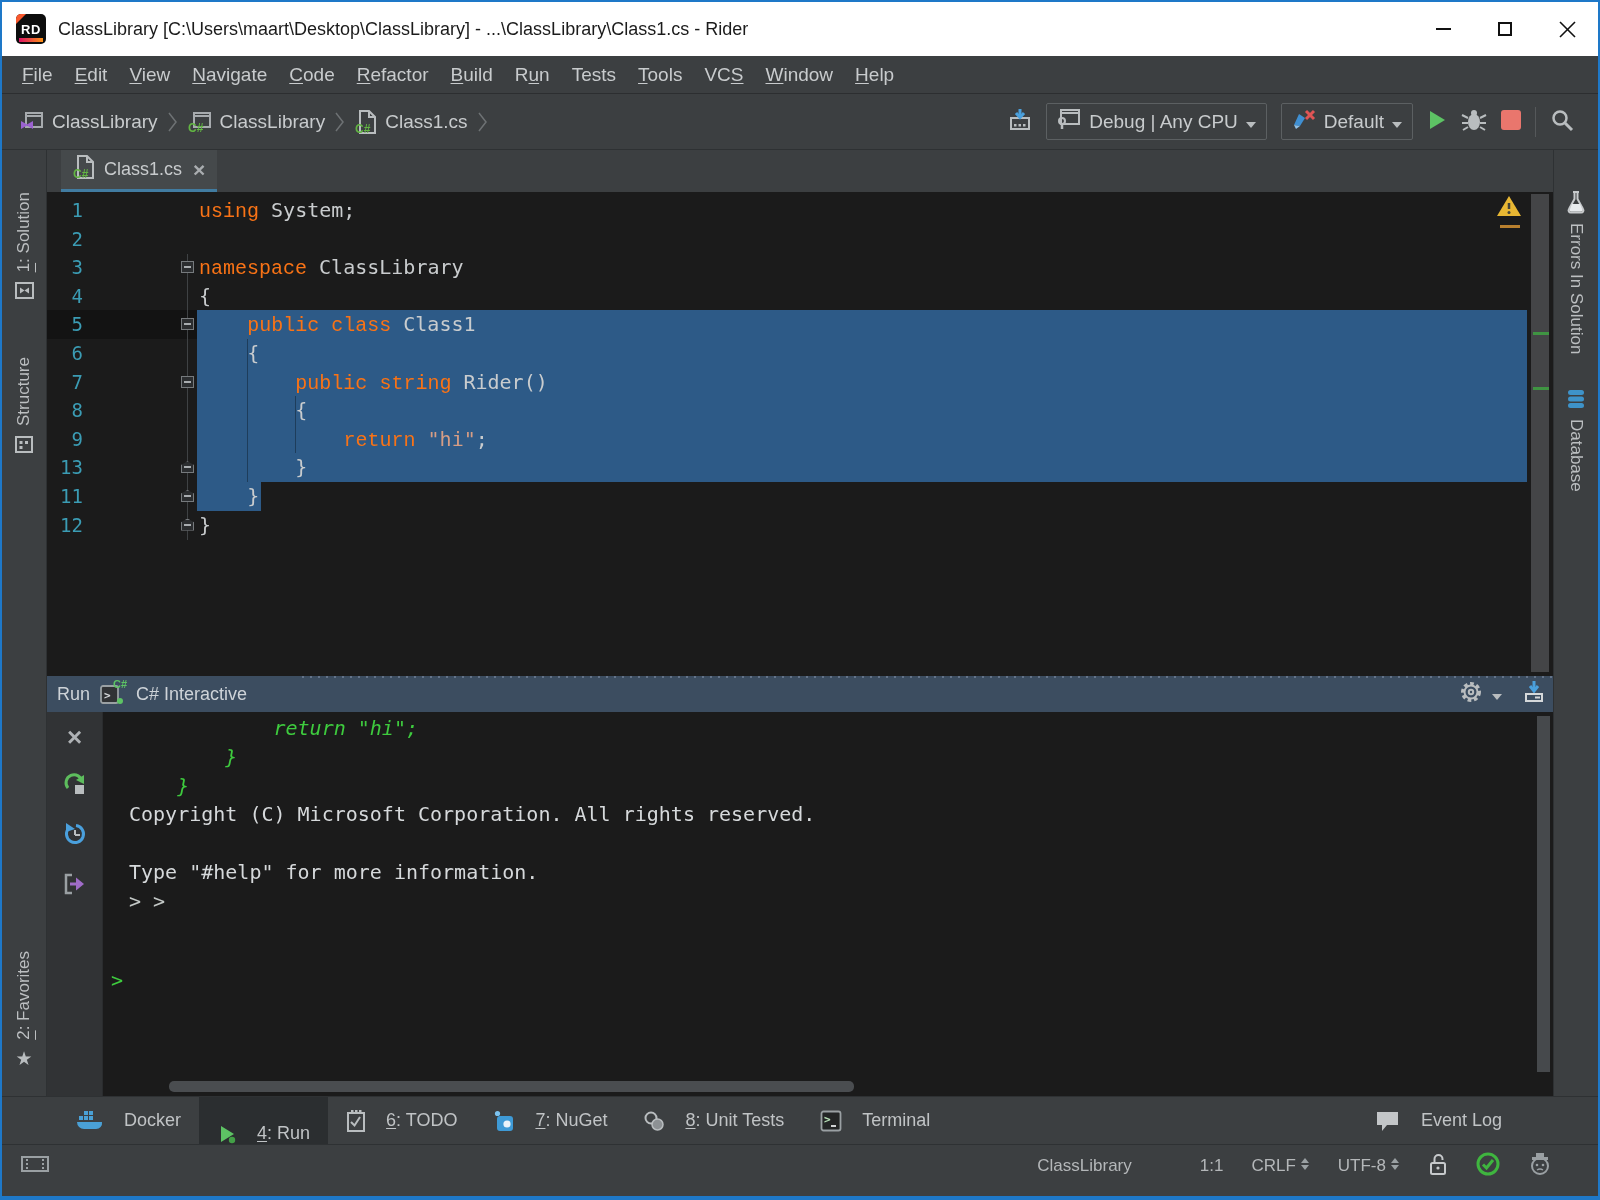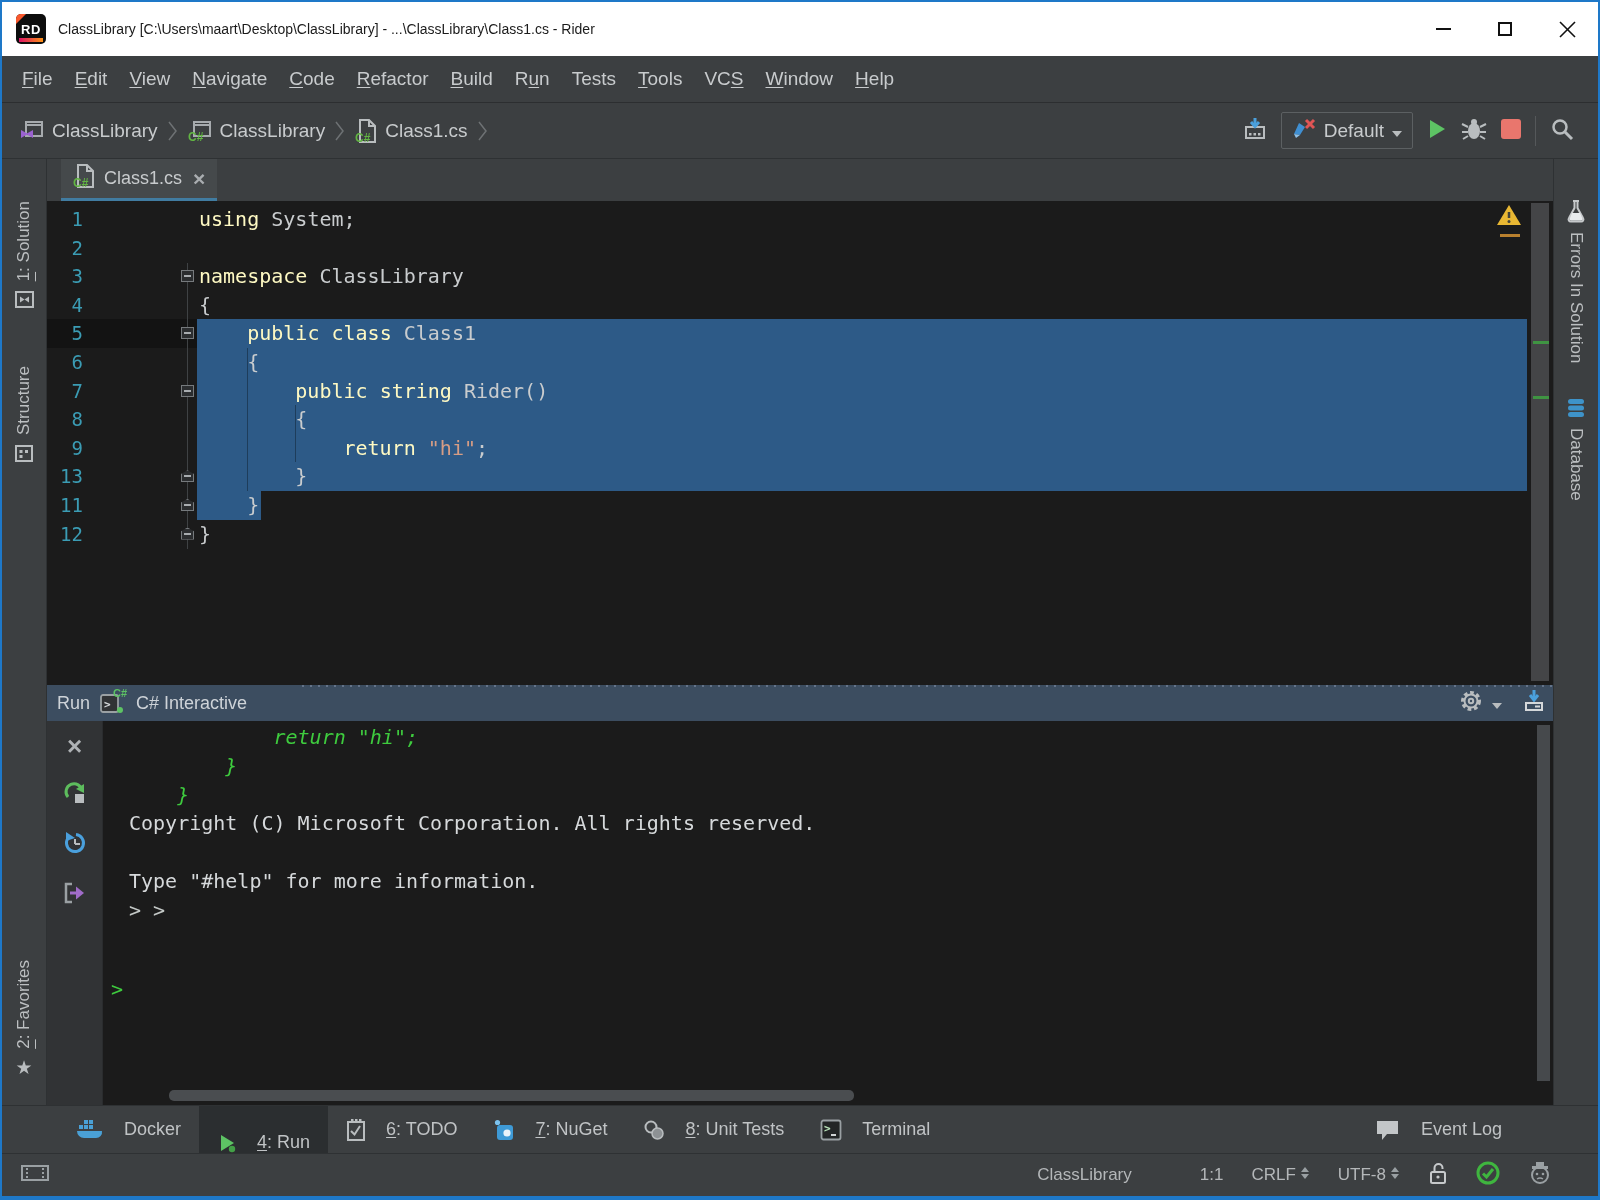--- a/index.html
+++ b/index.html
@@ -7,27 +7,27 @@
   #win{position:relative;width:1600px;height:1200px;background:#3c3f41;
        border:2px solid #1e78c8;border-bottom-width:4px;
        font-family:"Liberation Sans",sans-serif;overflow:hidden;}
   
   #titlebar{height:54px;background:#ffffff;display:flex;align-items:center;padding-left:14px;}
   #rdlogo{width:30px;height:30px;background:#0d0d0d;border-radius:5px;position:relative;
           display:flex;align-items:center;justify-content:center;margin-right:12px;flex:none;}
   #rdlogo span{color:#fff;font-weight:bold;font-size:13px;letter-spacing:.5px;position:relative;z-index:2;}
   #rdlogo::before{content:"";position:absolute;top:0;left:0;border-top:10px solid #f9582d;border-right:10px solid transparent;border-top-left-radius:5px;}
   #rdlogo::after{content:"";position:absolute;left:3px;right:3px;bottom:2px;height:4px;background:linear-gradient(90deg,#dd1265,#fd9215);}
-  #title{font-size:14px;color:#1b1b1b;white-space:nowrap;}
+  #title{font-size:18px;color:#1b1b1b;white-space:nowrap;}
   #wincontrols{margin-left:auto;display:flex;height:100%;}
   .wc{width:62px;display:flex;align-items:center;justify-content:center;}
   .glyph-min{width:15px;height:2px;background:#111;}
   .glyph-max{width:14px;height:14px;border:2px solid #111;}
   
-  #menubar{height:47px;display:flex;align-items:center;padding-left:10px;gap:2px;
+  #menubar{height:38px;display:flex;align-items:center;padding-left:10px;gap:2px;
            background:#3c3f41;border-bottom:1px solid #2c2e30;}
   .menu-item{padding:4px 10px;color:#c8cbcd;font-size:19px;white-space:nowrap;}
   u{text-underline-offset:2px;}
   
   #toolbar{height:56px;background:#3c3f41;border-bottom:1px solid #2e3133;display:flex;align-items:center;padding:0 14px;}
   #breadcrumbs{display:flex;align-items:center;gap:4px;color:#c8cbcd;font-size:19px;}
   .crumb{display:flex;align-items:center;gap:8px;padding:2px 4px;}
   .bicon,.ticon,.sicon{display:flex;align-items:center;}
   .chev{display:flex;align-items:center;margin:0 2px;}
   #toolbar-right{margin-left:auto;display:flex;align-items:center;gap:14px;padding-right:10px;}
@@ -60,21 +60,21 @@
   .sel-rect{position:absolute;background:#2d5a87;}
   #sel-main{left:150px;top:118px;width:1330px;height:172px;}
   #sel-part{left:150px;top:290px;width:64px;height:29px;}
   #caret-gutter{position:absolute;left:0;top:118px;width:150px;height:29px;background:#131313;}
   #fold-line{position:absolute;left:140px;top:62px;width:1px;height:286px;background:#3f4244;}
   .iguide{position:absolute;width:1px;background:rgba(0,0,0,.32);}
   #code-rows{position:absolute;left:0;top:4px;right:0;}
   .crow{height:28.6px;display:flex;position:relative;line-height:28.6px;}
   .ln{width:36px;text-align:right;color:#3b9cb4;font-size:19px;flex:none;}
   .code{margin-left:116px;white-space:pre;}
-  .tk-k{color:#fef9c3;}.tk-p{color:#c9ccce;}.tk-s{color:#d69d85;}
+  .tk-k{color:#f97316;font-family:Liberation Mono, monospace;}.tk-p{color:#c9ccce;}.tk-s{color:#d69d85;}
   .fm{position:absolute;left:134px;top:8px;width:13px;height:12px;background:#2b2d2f;border:1px solid #767a7d;}
   .fm::after{content:"";position:absolute;left:2px;right:2px;top:50%;height:2px;margin-top:-1px;background:#a8acaf;}
   .fm-end{clip-path:polygon(0 100%,0 30%,50% 0,100% 30%,100% 100%);}
   #ed-scroll{position:absolute;right:4px;top:2px;width:18px;height:478px;background:rgba(190,196,202,.25);}
   #warn-tri{position:absolute;right:31px;top:2px;}
   #warn-dash{position:absolute;right:33px;top:33px;width:20px;height:3px;background:#b9802e;}
   .green-mark{position:absolute;right:4px;width:16px;height:3px;background:#3f9442;}
   
   #runheader{height:36px;background:#3c4d60;display:flex;align-items:center;gap:9px;
              padding-left:10px;color:#ced3d8;font-size:18px;position:relative;}
@@ -201,20 +201,30 @@
       <div class="tool-btn">
           <span><svg width="24" height="24" viewBox="0 0 24 24" xmlns="http://www.w3.org/2000/svg">
               <rect x="3" y="10" width="18" height="11" fill="none" stroke="#b9bdbf" stroke-width="2"></rect>
               <rect x="6" y="16" width="2.5" height="2.5" fill="#b9bdbf"></rect>
               <rect x="10.5" y="16" width="2.5" height="2.5" fill="#b9bdbf"></rect>
               <rect x="15" y="16" width="2.5" height="2.5" fill="#b9bdbf"></rect>
               <line x1="12" y1="1" x2="12" y2="8" stroke="#4aa0dd" stroke-width="3"></line>
               <path d="M8 5 L12 9.5 L16 5" fill="none" stroke="#4aa0dd" stroke-width="3"></path>
             </svg></span>
         </div>
+      <div class="dropdown">
+        <span><svg width="24" height="22" viewBox="0 0 24 22" xmlns="http://www.w3.org/2000/svg">
+              <rect x="4" y="2" width="18" height="14" fill="none" stroke="#b9bdbf" stroke-width="2"></rect>
+              <line x1="4" y1="5" x2="22" y2="5" stroke="#b9bdbf" stroke-width="2"></line>
+              <circle cx="5" cy="13" r="3" fill="none" stroke="#b9bdbf" stroke-width="2"></circle>
+              <line x1="5" y1="15" x2="5" y2="21" stroke="#b9bdbf" stroke-width="2.5"></line>
+            </svg></span>
+        <span>Debug | Any CPU</span>
+        <span><span class="cdown"></span></span>
+      </div>
       <div class="dropdown">
         <span><svg width="24" height="22" viewBox="0 0 24 22" xmlns="http://www.w3.org/2000/svg">
               <path d="M2 17 L7 6 L13 10 L8 18 Z" fill="#3f8fd2"></path>
               <path d="M2 17 L4 21 L8 18 Z" fill="#8fc1e8"></path>
               <line x1="14" y1="3" x2="22" y2="11" stroke="#e05555" stroke-width="3"></line>
               <line x1="22" y1="3" x2="14" y2="11" stroke="#e05555" stroke-width="3"></line>
             </svg></span>
         <span>Default</span>
         <span><span class="cdown"></span></span>
       </div>

